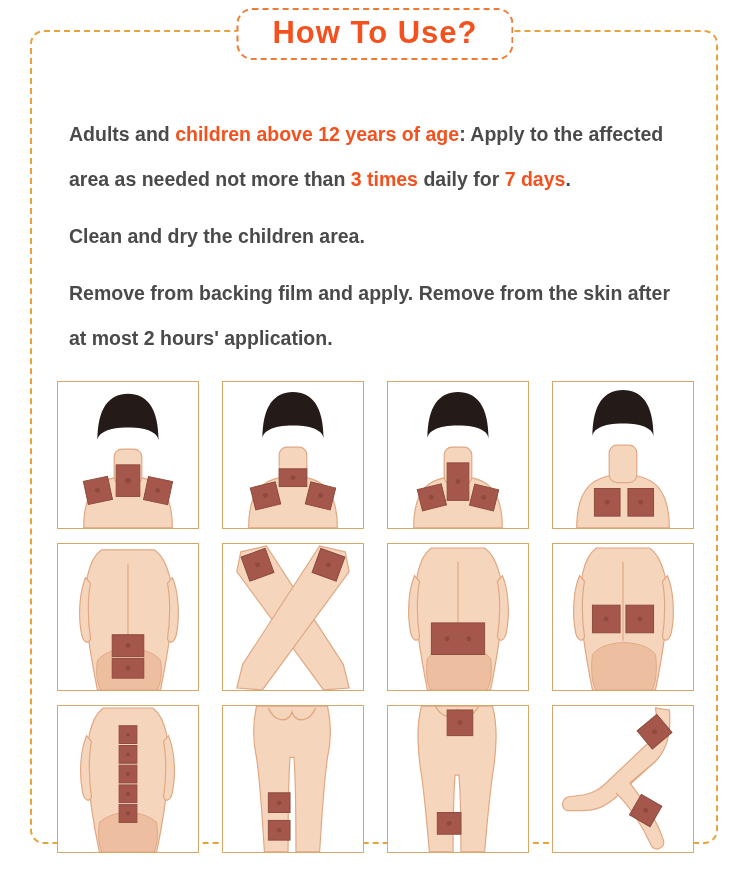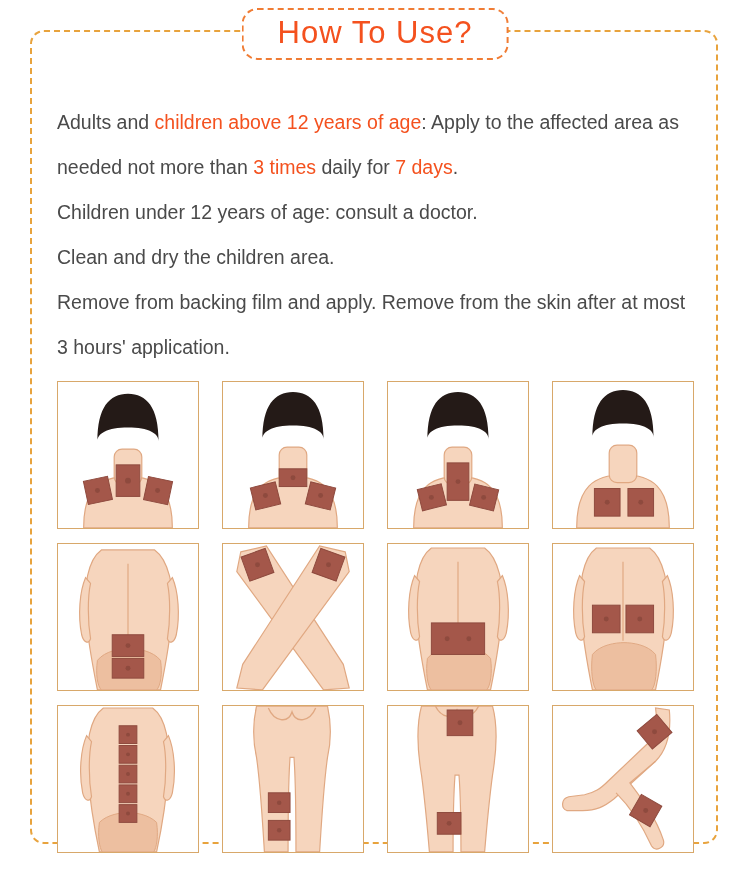--- a/index.html
+++ b/index.html
@@ -37,37 +37,38 @@
     top: 8px;
     transform: translateX(-50%);
     background: #ffffff;
     border: 2px dashed #f07c34;
     border-radius: 16px;
     padding: 6px 34px 8px 34px;
     box-sizing: border-box;
   }
   .title-text {
     font-size: 31px;
-    font-weight: normal;
+    font-weight: bold;
     color: #f4511e;
     letter-spacing: 1px;
     white-space: nowrap;
     line-height: 1.1;
   }
   .instructions {
     position: absolute;
     left: 57px;
     top: 100px;
     width: 640px;
     color: #4a4a4a;
     font-size: 19.5px;
     line-height: 45px;
   }
   .instructions p {
-    margin: 0;
+    margin: 12px;
+    font-weight: bold;
   }
   .hl {
     color: #f4511e;
   }
   .grid {
     position: absolute;
     left: 57px;
     top: 381px;
     width: 638px;
     display: grid;
@@ -99,23 +100,22 @@
   <div class="outer-frame"></div>
 
   <div class="title-badge">
     <div class="title-text">How To Use?</div>
   </div>
 
   <div class="instructions">
     <p>
       <span>Adults and </span><span class="hl">children above 12 years of age</span><span>: Apply to the affected area as needed not more than </span><span class="hl">3 times</span><span> daily for </span><span class="hl">7 days</span><span>.</span>
     </p>
-    <p>Children under 12 years of age: consult a doctor.</p>
     <p>Clean and dry the children area.</p>
-    <p>Remove from backing film and apply. Remove from the skin after at most 3 hours' application.</p>
+    <p>Remove from backing film and apply. Remove from the skin after at most 2 hours' application.</p>
   </div>
 
   <div class="grid">
 
     <div class="cell">
       <svg viewBox="0 0 142 148" xmlns="http://www.w3.org/2000/svg">
         <path d="M26 148 C26 108 42 96 71 96 C100 96 116 108 116 148 Z" fill="#f6d5bd" stroke="#e0a882" stroke-width="1.2"></path>
         <rect x="57" y="68" width="28" height="36" rx="8" fill="#f6d5bd" stroke="#e0a882" stroke-width="1.2"></rect>
         <path d="M40 60 C40 26 52 12 71 12 C90 12 102 26 102 60 C102 52 92 46 71 46 C50 46 40 52 40 60 Z" fill="#241a17"></path>
         <rect x="59" y="84" width="24" height="32" fill="#a4574a" stroke="#8e4a3e" stroke-width="1"></rect>

